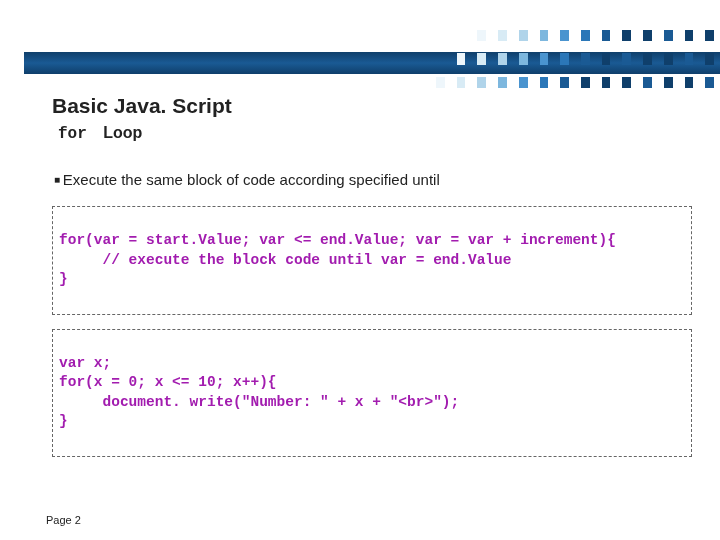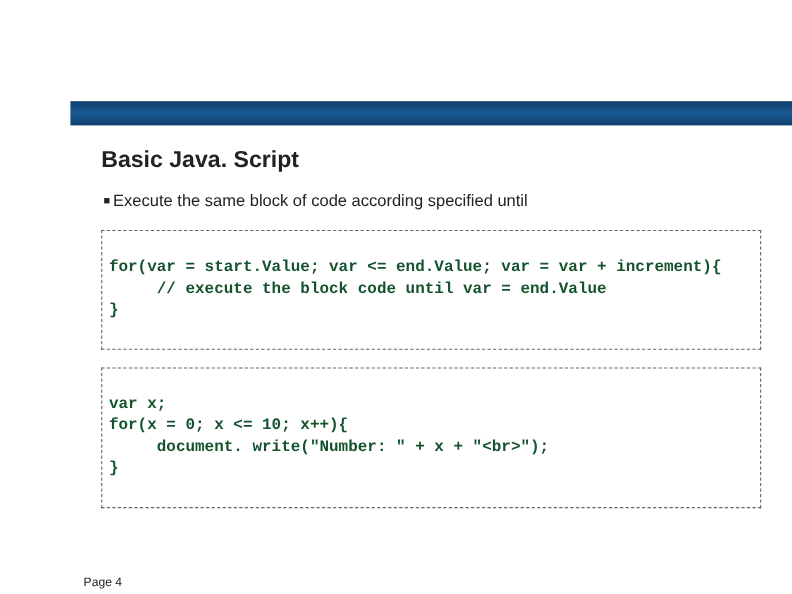--- a/index.html
+++ b/index.html
@@ -1,15 +1,15 @@
 <!DOCTYPE html>
 <html><head>
 <meta charset="utf-8">
 <style>
-  * { margin: 16px; padding: 0; box-sizing: border-box; }
+  * { margin: 6px; padding: 0; box-sizing: border-box; }
   body {
     width: 720px;
     height: 540px;
     background: #ffffff;
     font-family: Arial, Helvetica, sans-serif;
     position: relative;
     overflow: hidden;
   }
   .banner {
     position: absolute;
@@ -60,21 +60,21 @@
     padding-left: 2px;
   }
   .bullet::before { content:"■ "; font-size:10px; vertical-align:2px; }
   .codebox {
     border: 1.5px dashed #666;
     padding: 24px 6px;
     margin-bottom: 14px;
     font-family: 'Courier New', monospace;
     font-size: 14.5px;
     font-weight: bold;
-    color: #14532d;
+    color: #a21caf;
     white-space: pre;
     line-height: 1.35;
   }
   .footer {
     position: absolute;
     left: 28px; bottom: 20px;
     font-size: 11px;
     color: #222;
   }
 </style>
@@ -124,23 +124,26 @@
       <span class="sq-a"></span>
       <span class="sq-b"></span>
       <span class="sq-a"></span>
       <span class="sq-a"></span>
       <span class="sq-b"></span>
   </div>
 </div>
 
 <div class="content">
   <div class="title">Basic Java. Script</div>
+  <div class="subtitle">
+    <span class="mono">for</span><span> Loop</span>
+  </div>
   <div class="bullet">Execute the same block of code according specified until</div>
   <div class="codebox">for(var = start.Value; var &lt;= end.Value; var = var + increment){
      // execute the block code until var = end.Value
 }</div>
   <div class="codebox">var x;
 for(x = 0; x &lt;= 10; x++){
      document. write("Number: " + x + "&lt;br&gt;");
 }</div>
 </div>
 
-<div class="footer">Page 4</div>
+<div class="footer">Page 2</div>
 
 </body></html>

